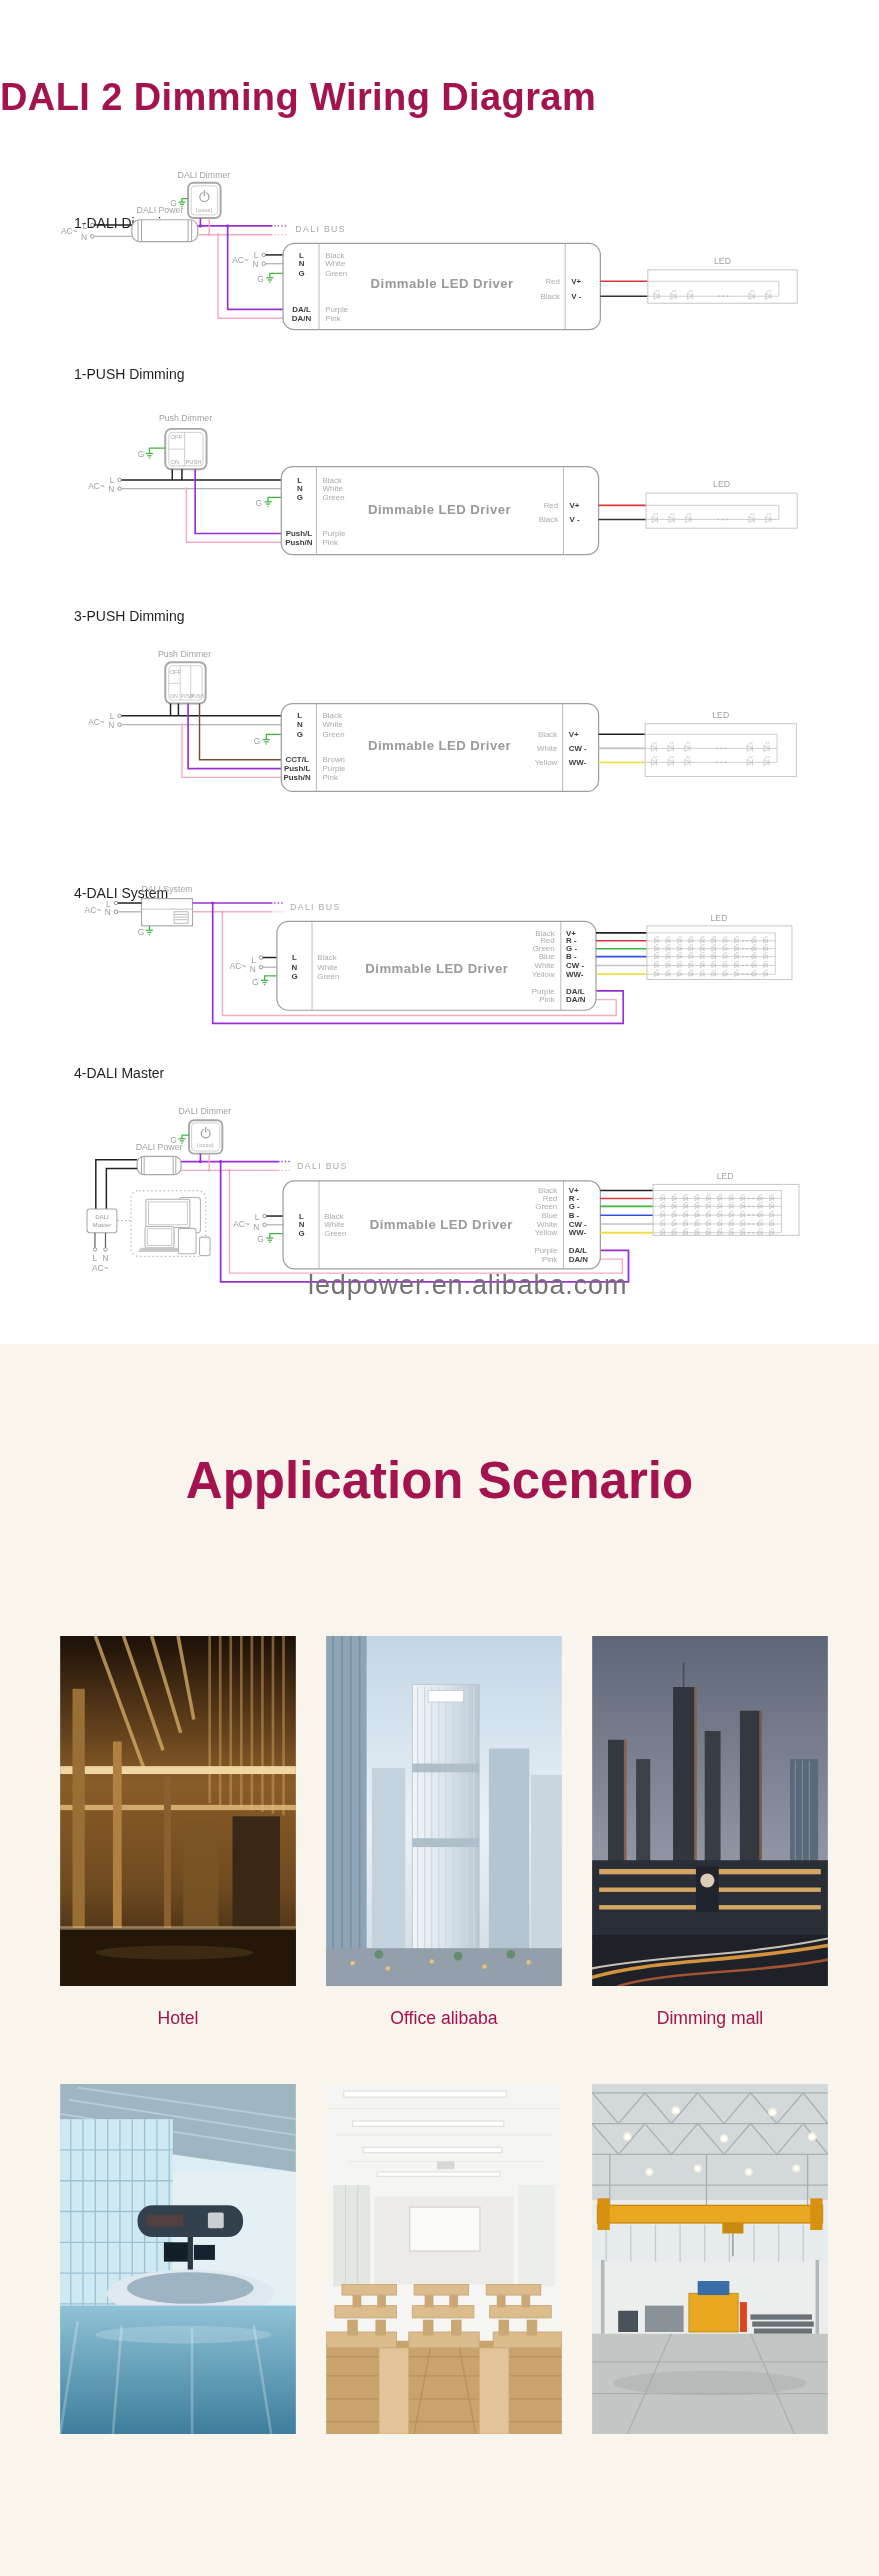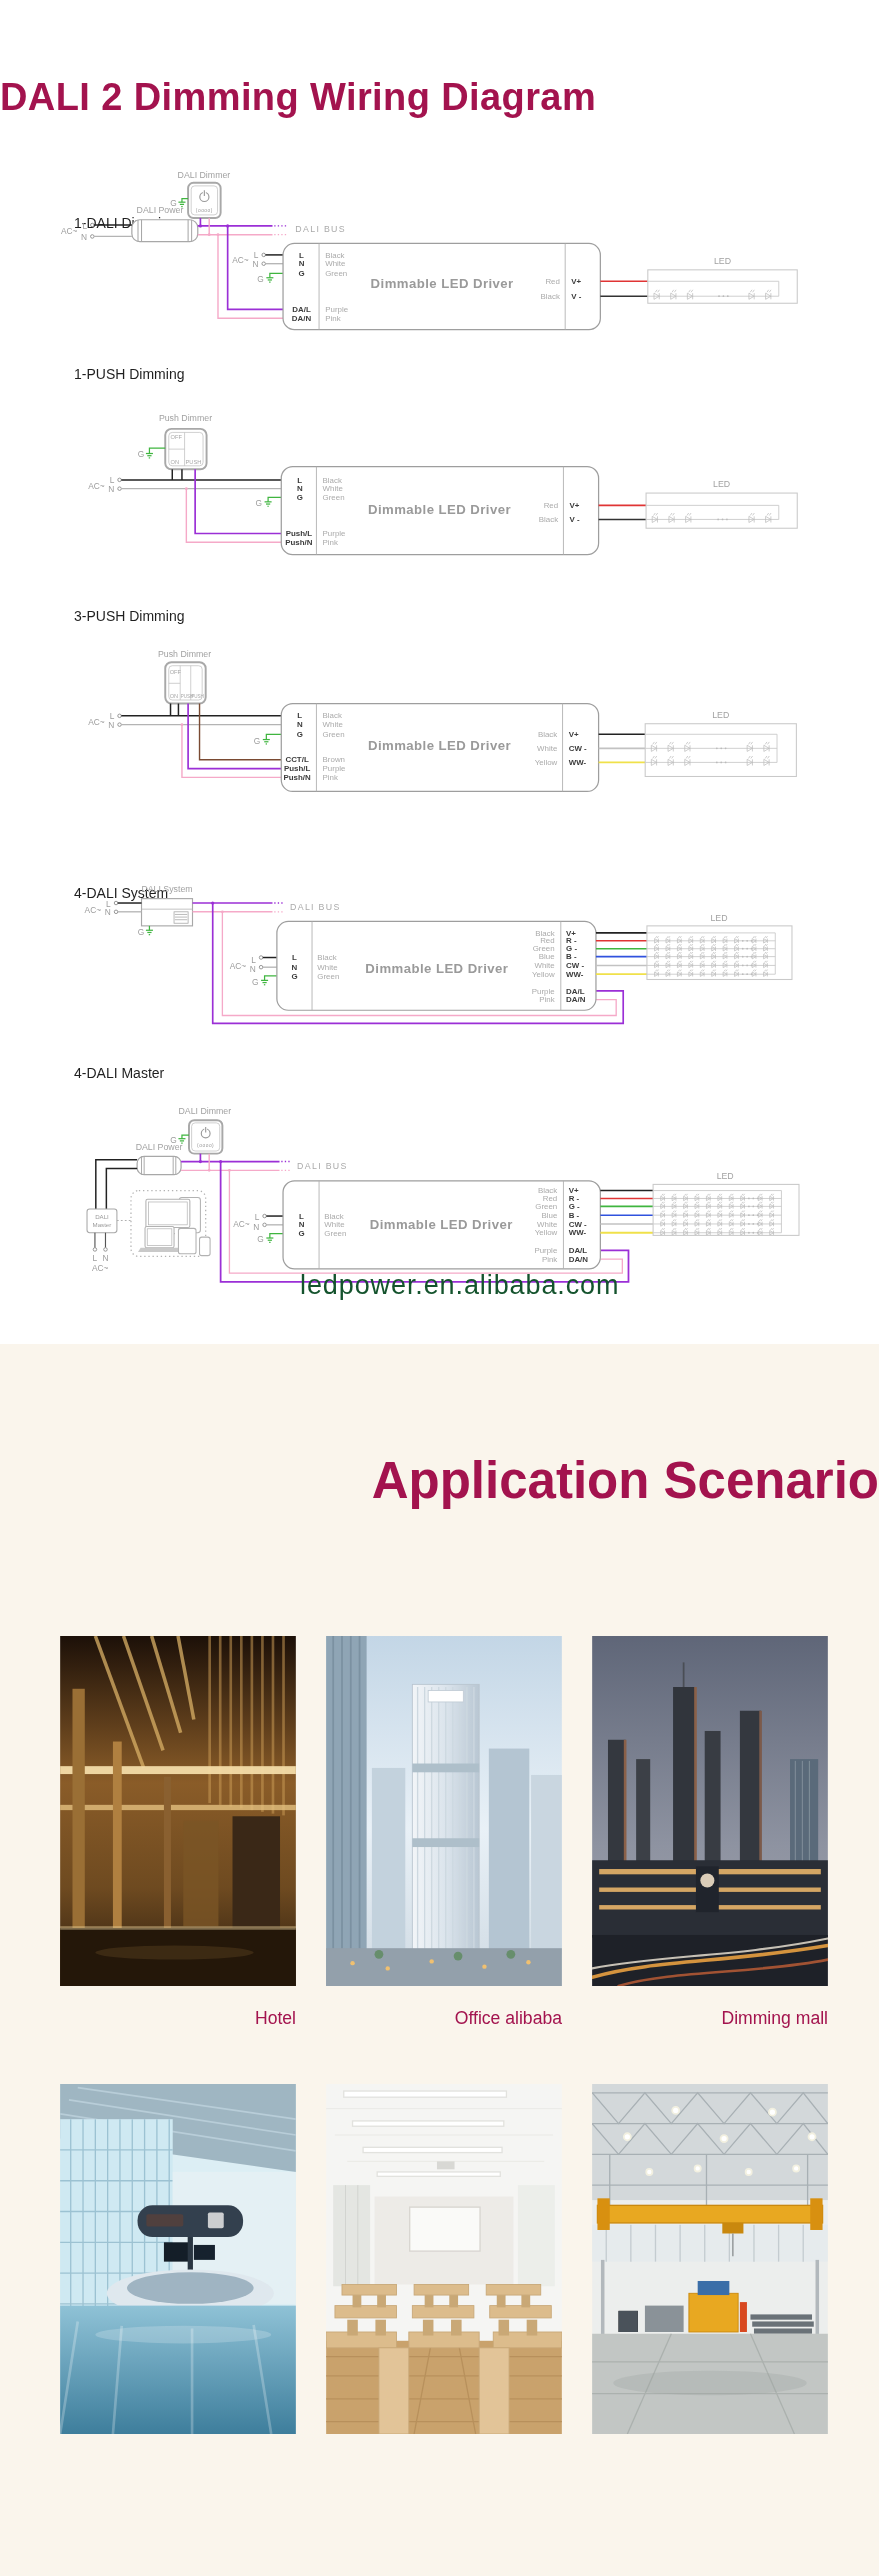--- a/index.html
+++ b/index.html
@@ -12,28 +12,28 @@
   .t-term{font-size:9px;font-weight:bold;fill:#3c3c3c}
   .t-wire{font-size:9px;fill:#ababab}
   .t-ac{font-size:9.5px;fill:#9c9c9c}
   .t-title{font-size:15px;font-weight:bold;fill:#9a9a9a;letter-spacing:0.5px}
   .t-bus{font-size:10px;fill:#aaaaaa;letter-spacing:1.5px}
   .t-sw{font-size:6.5px;fill:#a8a8a8}
   .t-tiny{font-size:5.5px;fill:#9a9a9a;letter-spacing:0.6px}
   .t-dev{font-size:7px;fill:#9a9a9a}
   .mid{text-anchor:middle}
   .end{text-anchor:end}
-  .watermark{position:absolute;top:1270px;left:300px;font-size:27px;color:#14532d;letter-spacing:0.9px}
+  .watermark{position:absolute;top:1270px;left:308px;font-size:27px;color:#737373;letter-spacing:0.9px}
   .beige{position:absolute;top:1344px;left:0;width:879px;height:1232px}
-  .app-title{position:absolute;top:1451px;left:0;width:100%;text-align:right;font-size:51px;font-weight:bold;color:#A3134E}
+  .app-title{position:absolute;top:1451px;left:0;width:100%;text-align:center;font-size:51px;font-weight:bold;color:#A3134E}
   .photo-row{position:absolute;left:60px;display:flex;gap:30px}
   .photo{width:236px;height:350px;overflow:hidden}
   .photo svg{display:block}
   .caption-row{position:absolute;left:60px;display:flex;gap:30px}
-  .caption{width:236px;text-align:right;font-size:17.6px;color:#A3134E}
+  .caption{width:236px;text-align:center;font-size:17.6px;color:#A3134E}
 </style>
 </head>
 <body>
 
 <div class="stage">
 
   <div class="main-title">DALI 2 Dimming Wiring Diagram</div>
 
   <div class="dg-heading" style="top:215px">1-DALI Dimming</div>
   <div class="dg-heading" style="top:366px">1-PUSH Dimming</div>

